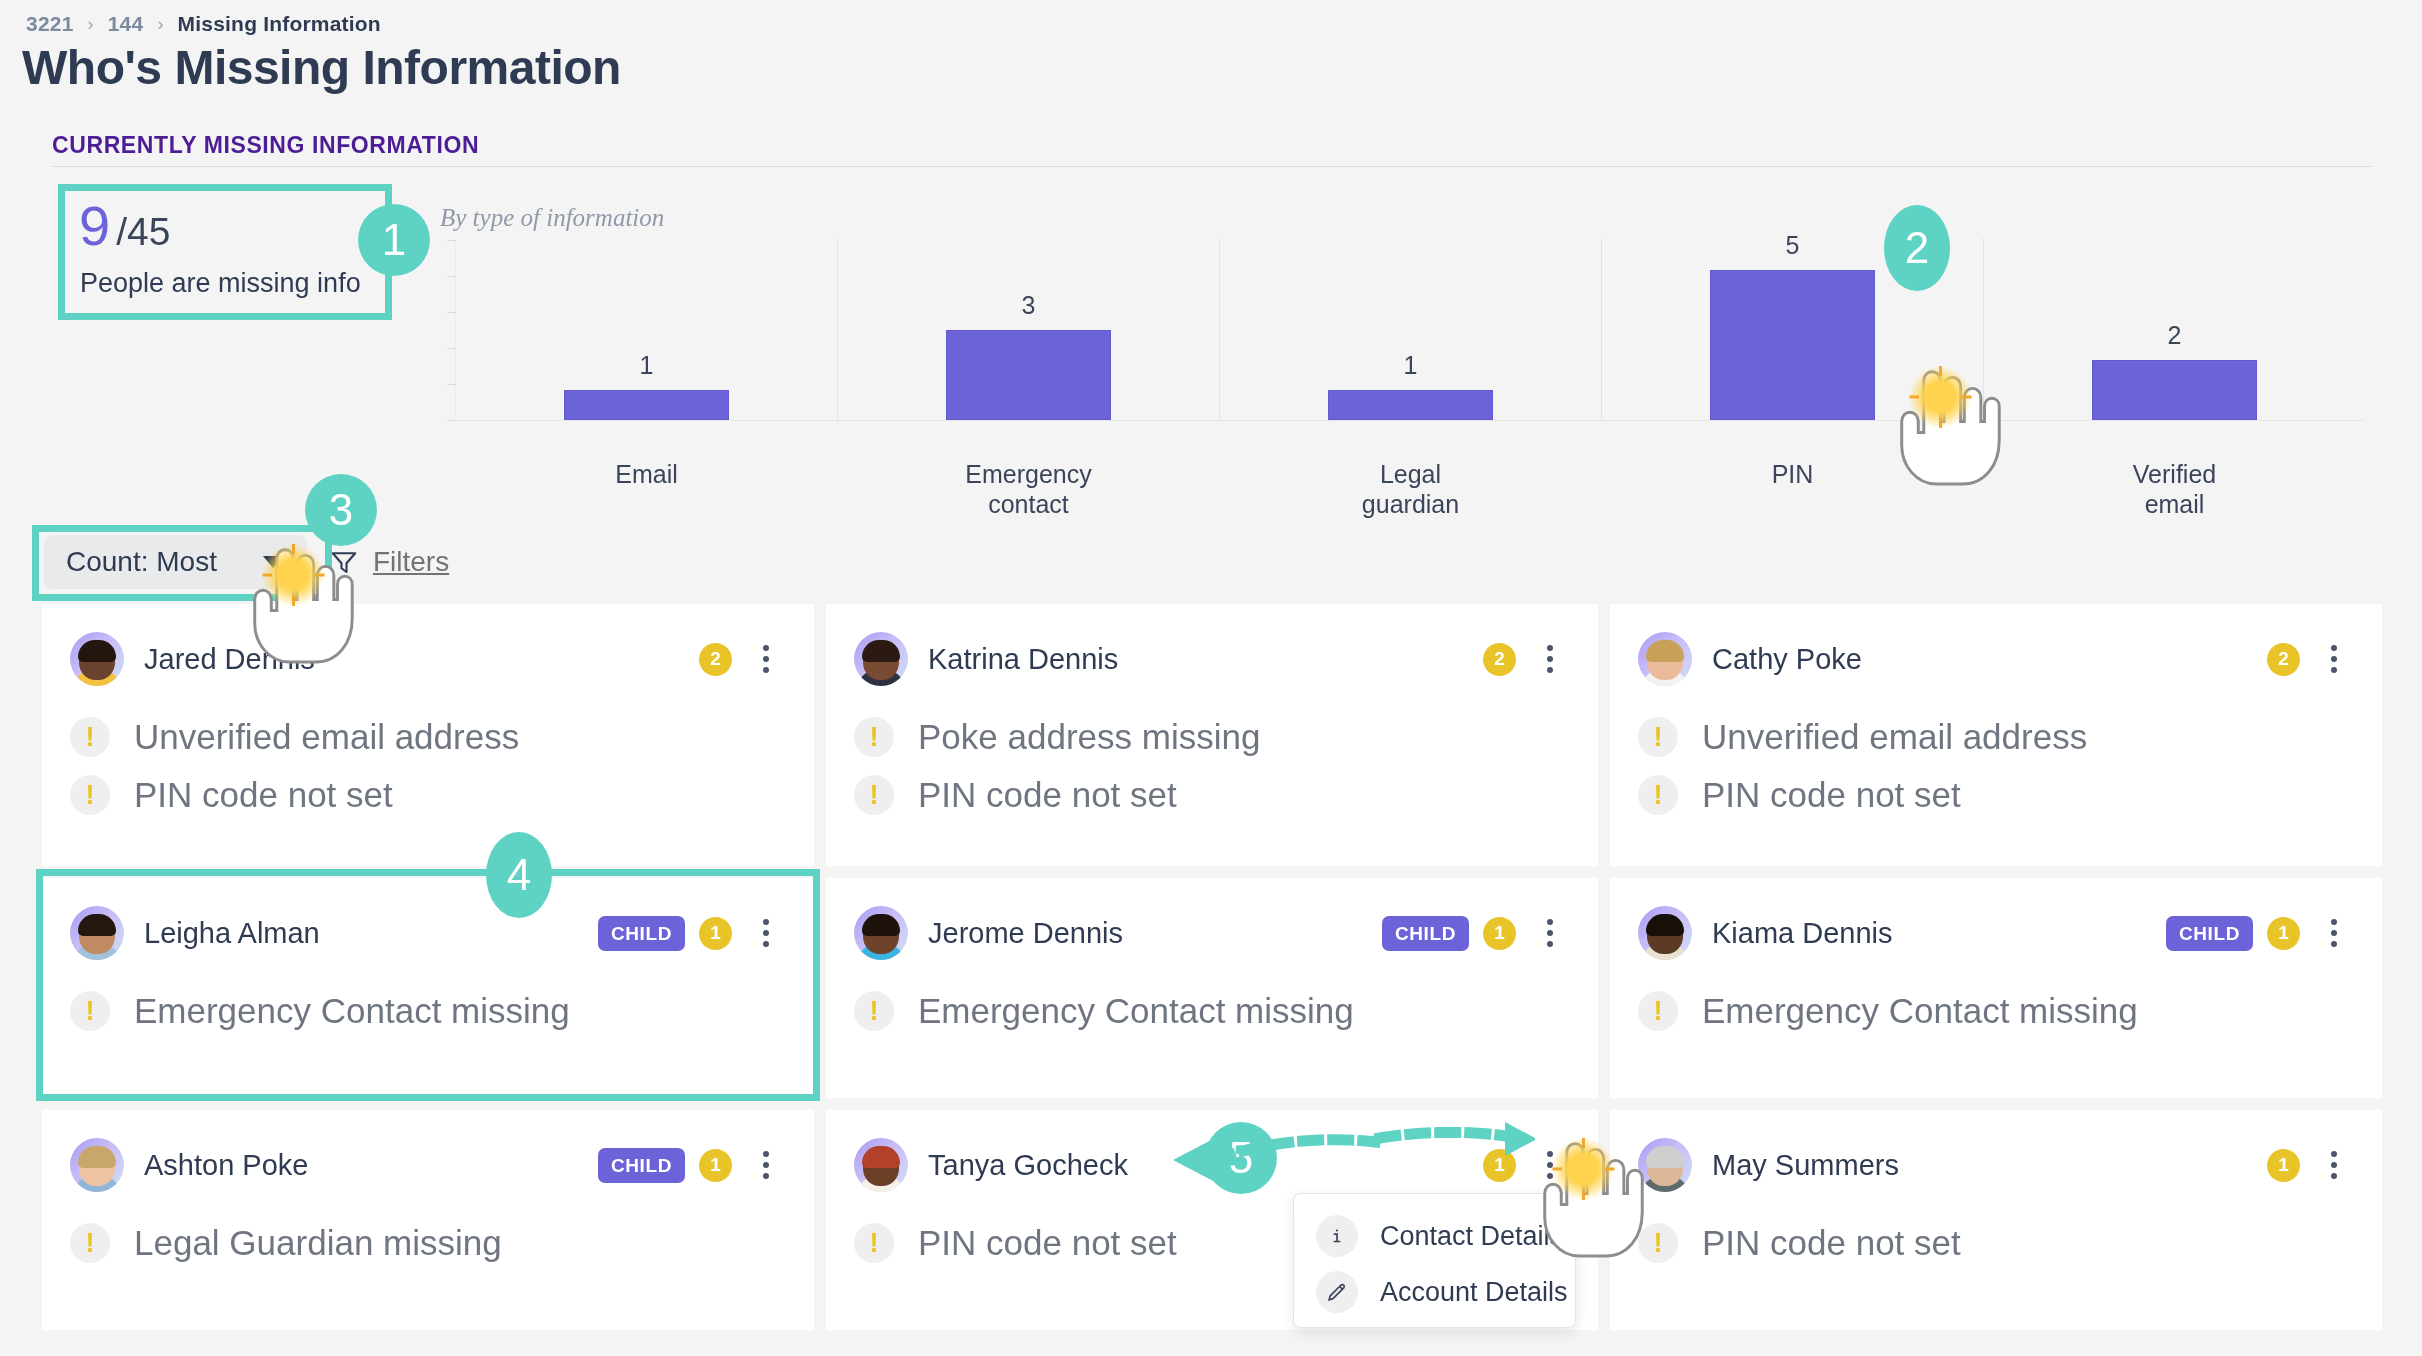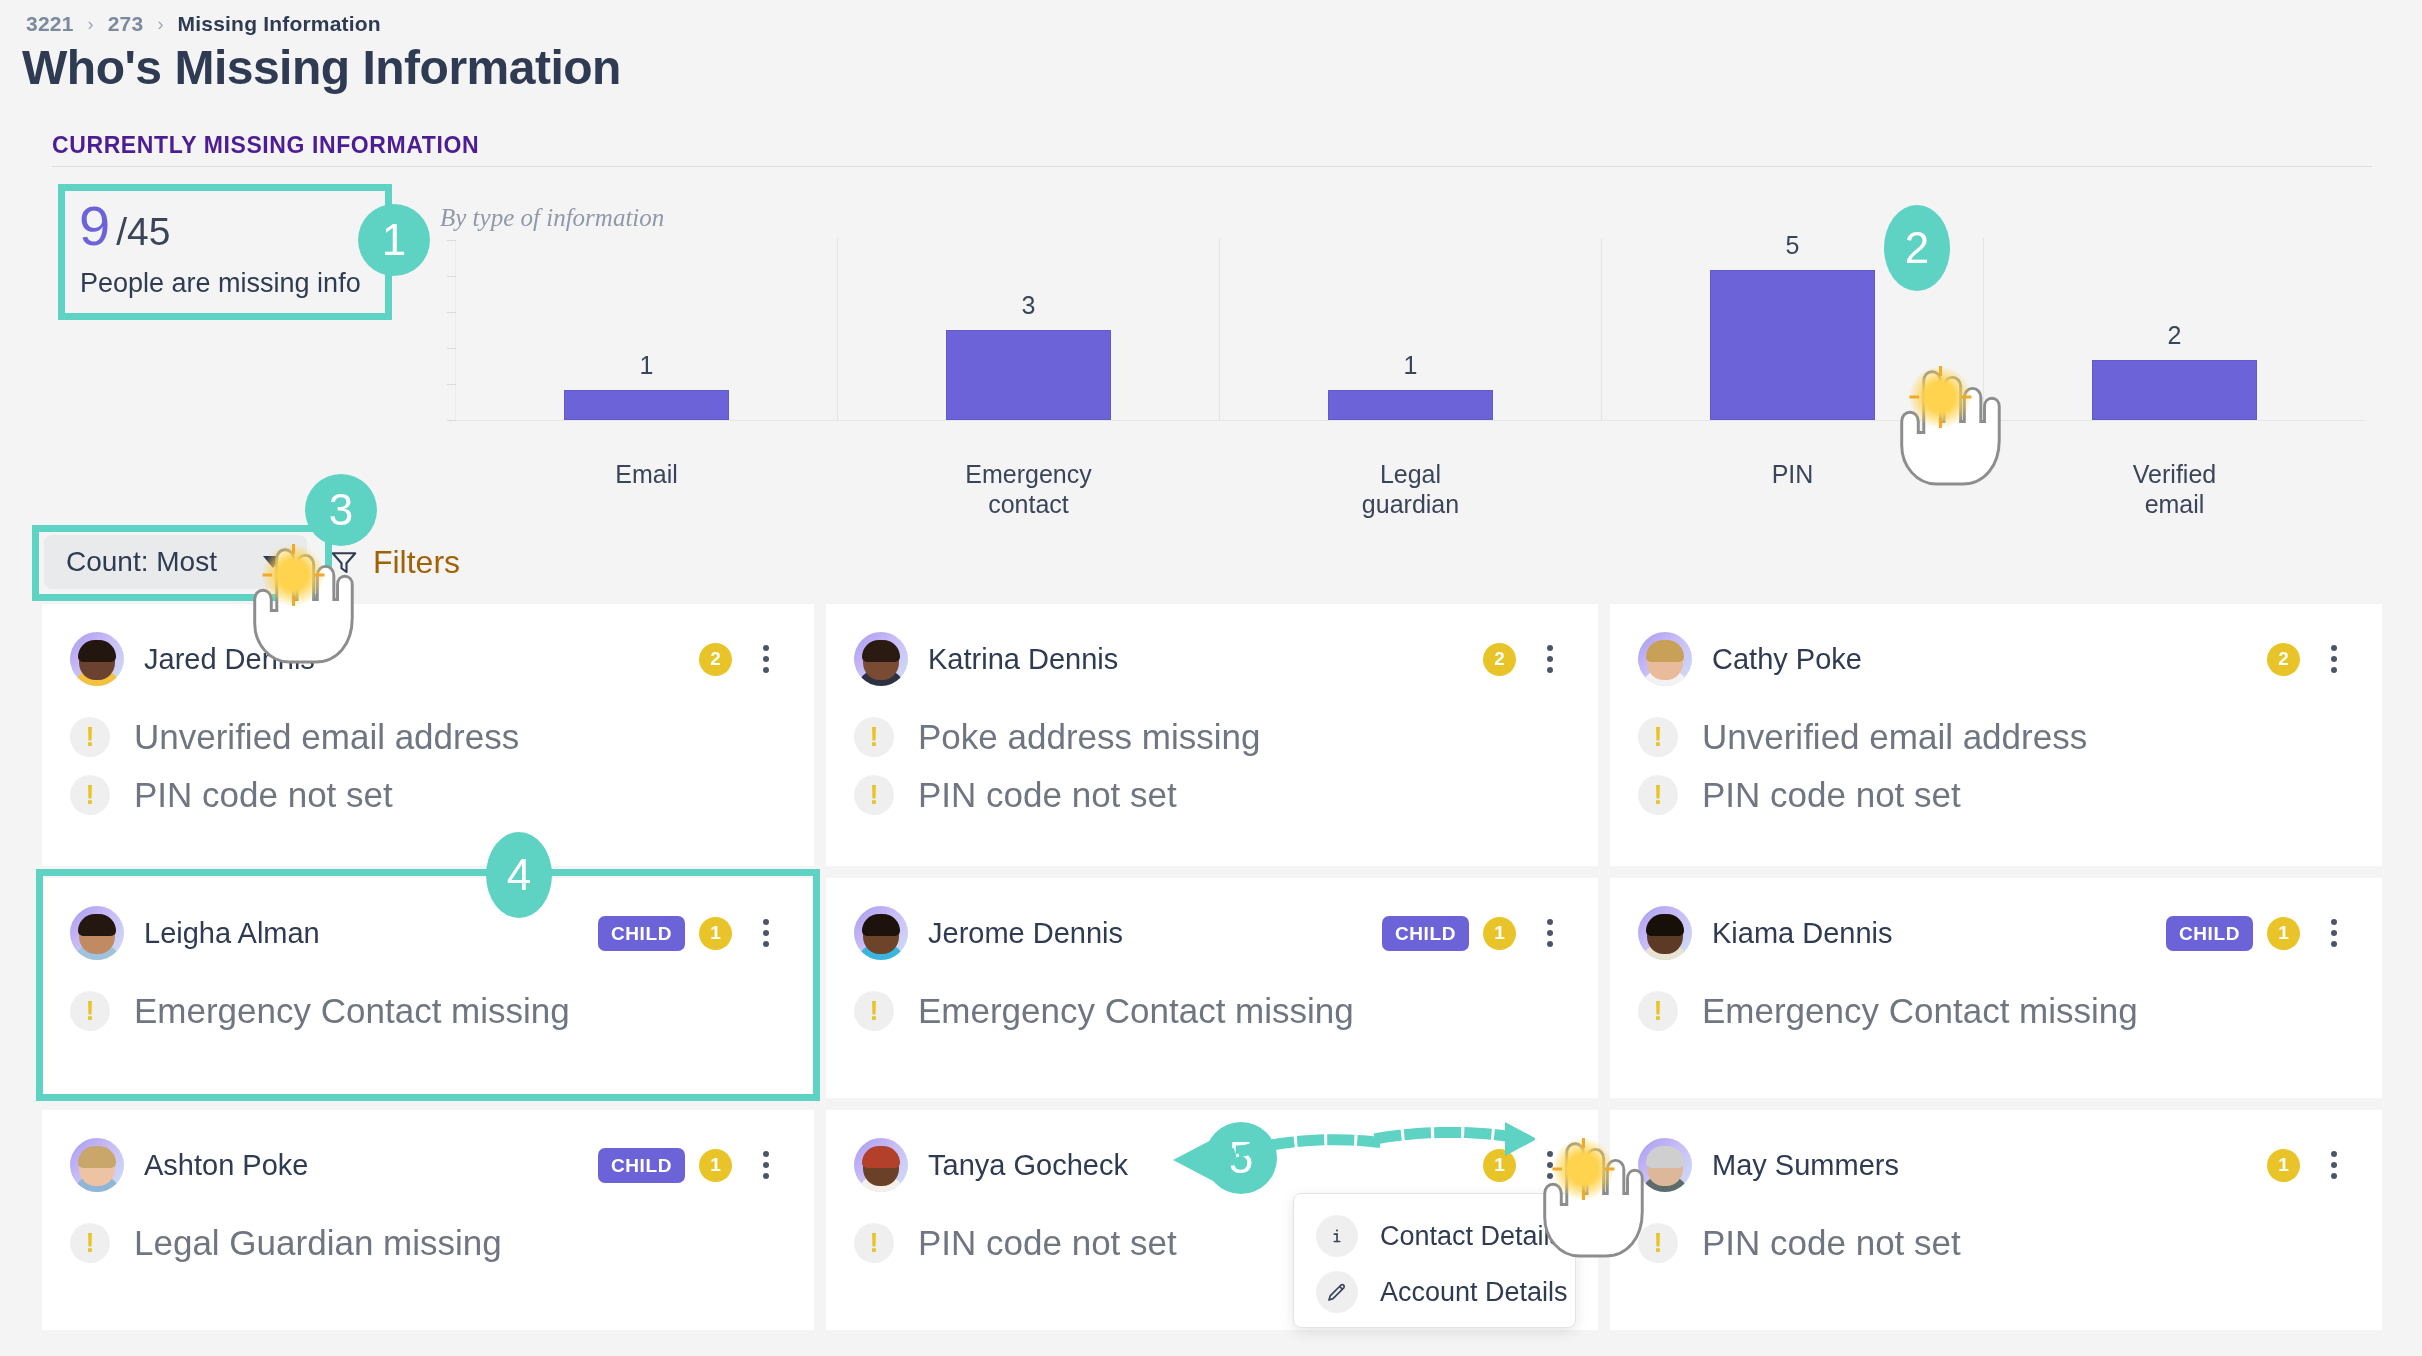--- a/index.html
+++ b/index.html
@@ -96,21 +96,21 @@
   .controls { position: absolute; left: 44px; top: 535px; display: flex; align-items: center; gap: 22px; }
   .sort-pill {
     display: flex; align-items: center; gap: 46px;
     background: #e9eaec; border-radius: 8px;
     padding: 11px 24px 11px 22px;
     font-size: 28px; color: #2f3b52;
   }
   .caret { width: 0; height: 0; border-left: 10px solid transparent; border-right: 10px solid transparent; border-top: 12px solid #2f3b52; }
   .filter-btn { display: flex; align-items: center; gap: 14px; }
   .filter-icon svg { display: block; }
-  .filters-label { font-size: 32px; color: #a16207; }
+  .filters-label { font-size: 28px; color: #737373; text-decoration: underline; }
   .hl-sort {
     position: absolute; left: 32px; top: 525px; width: 300px; height: 76px;
     border: 7px solid #5ed3c4;
   }
 
   
   .grid {
     position: absolute; left: 42px; top: 604px;
     width: 2340px;
     display: grid; grid-template-columns: repeat(3, 772px);
@@ -210,21 +210,21 @@
   .dash-arrow { position: absolute; }
 </style>
 </head>
 <body>
 
 <div class="page">
 
   <div class="breadcrumb">
     <span class="bc-link">3221</span>
     <span class="bc-sep">›</span>
-    <span class="bc-link">273</span>
+    <span class="bc-link">144</span>
     <span class="bc-sep">›</span>
     <span class="bc-current">Missing Information</span>
   </div>
 
   <h1 class="page-title">Who's Missing Information</h1>
 
   <div class="section-header">CURRENTLY MISSING INFORMATION</div>
   <div class="section-rule"></div>
 
   <div class="kpi">

